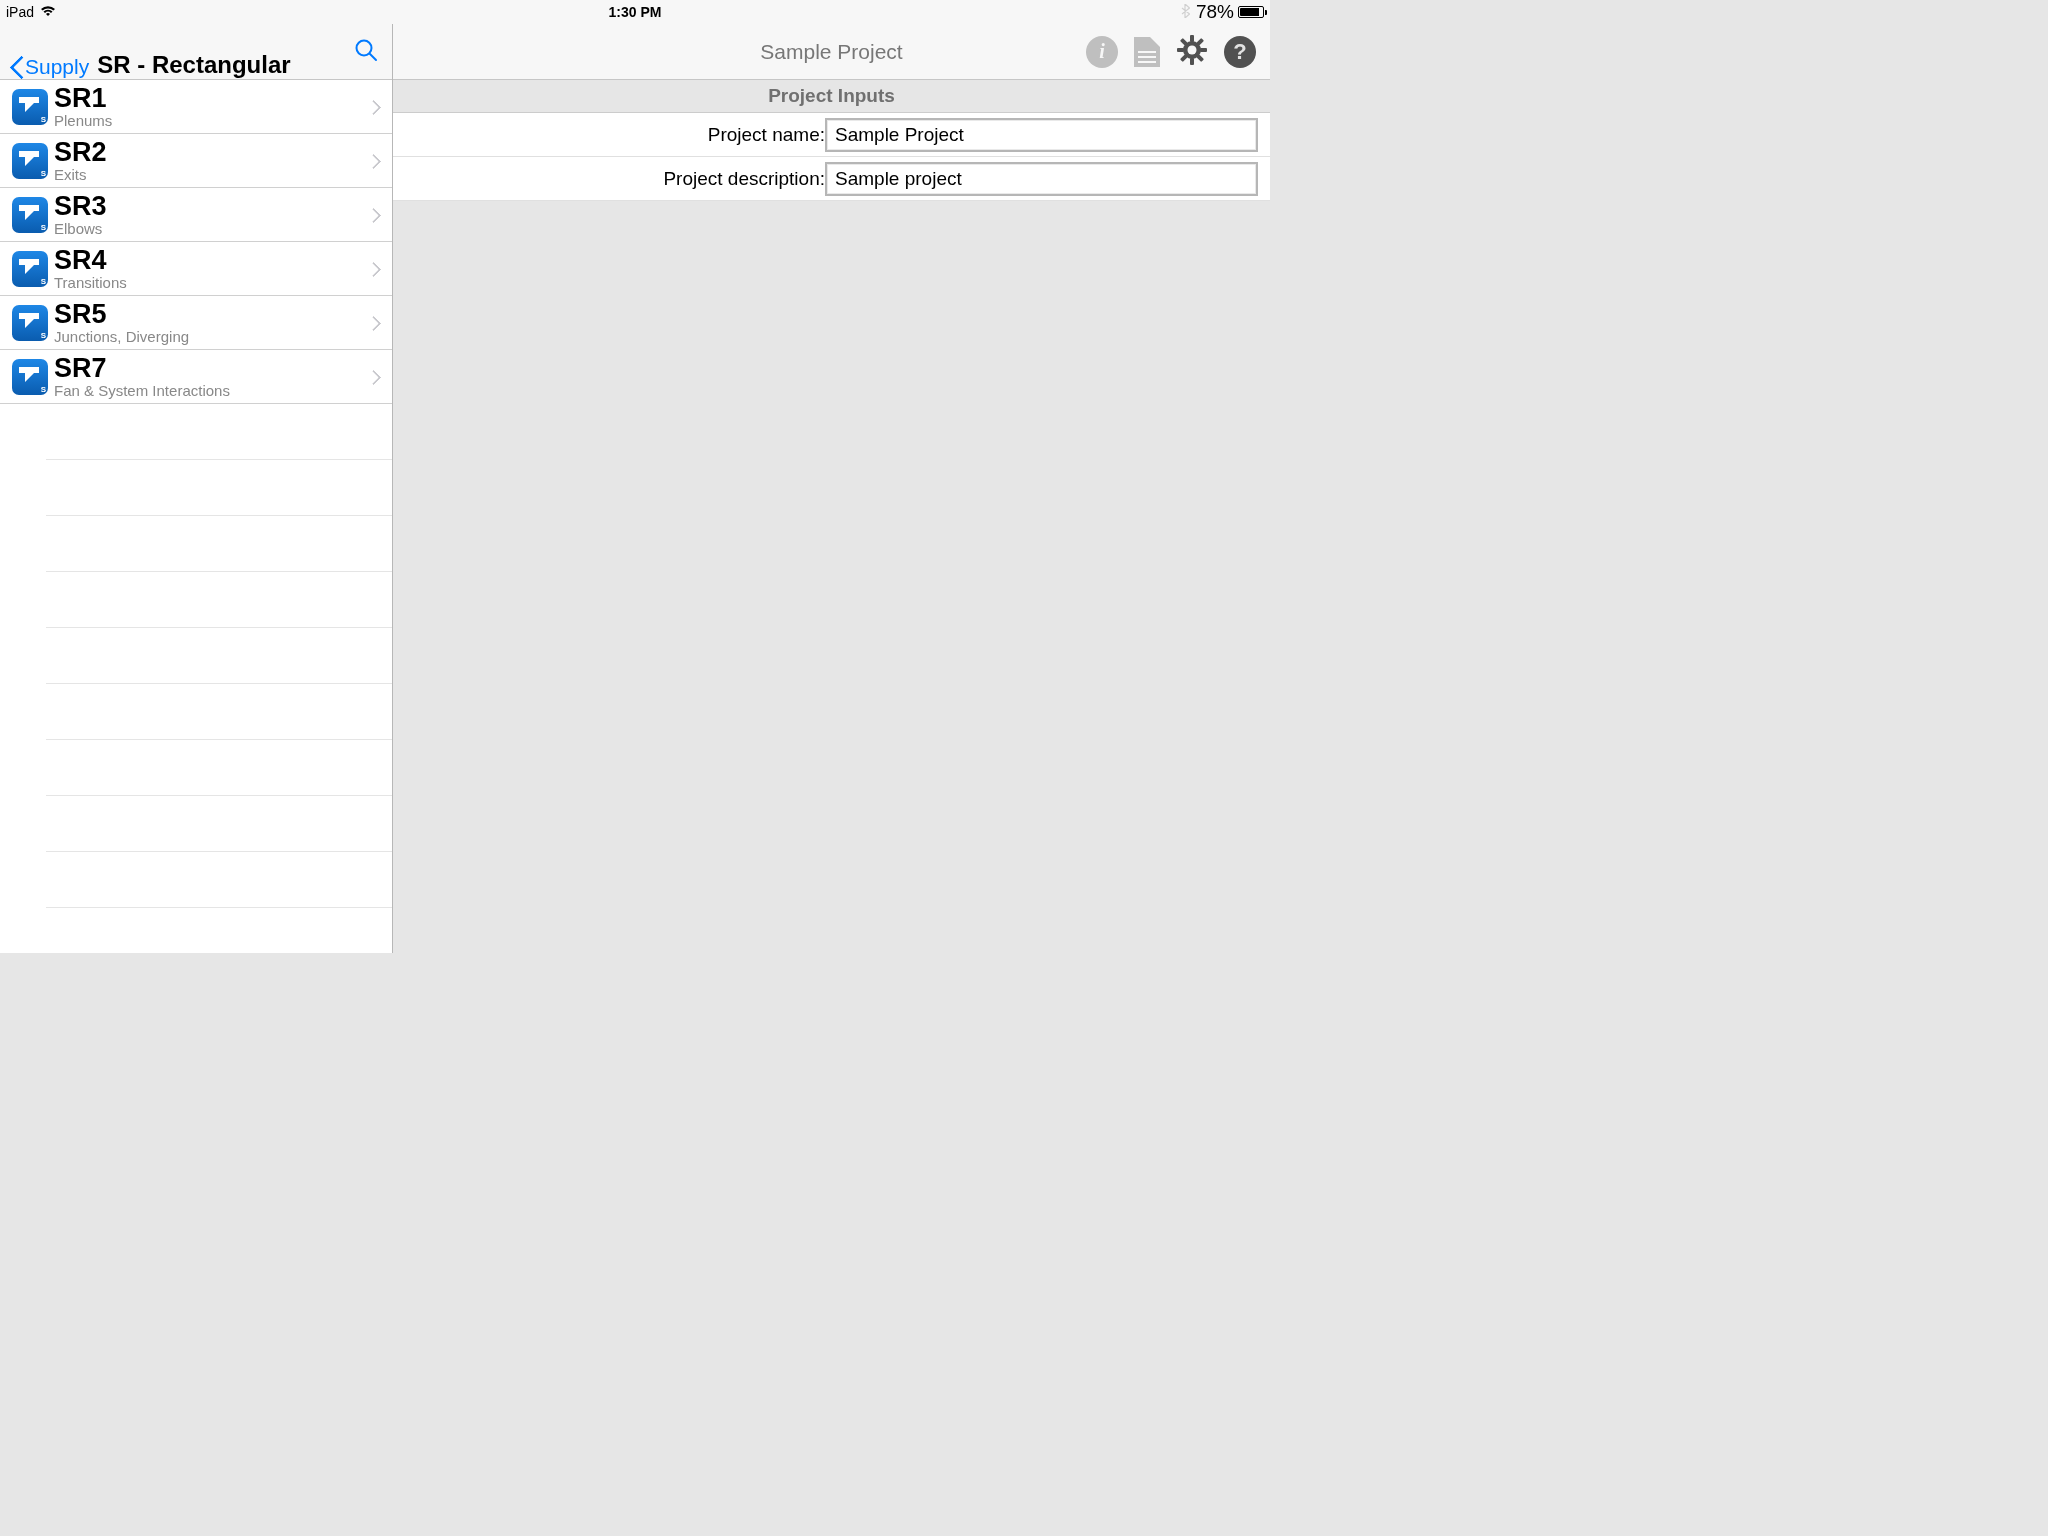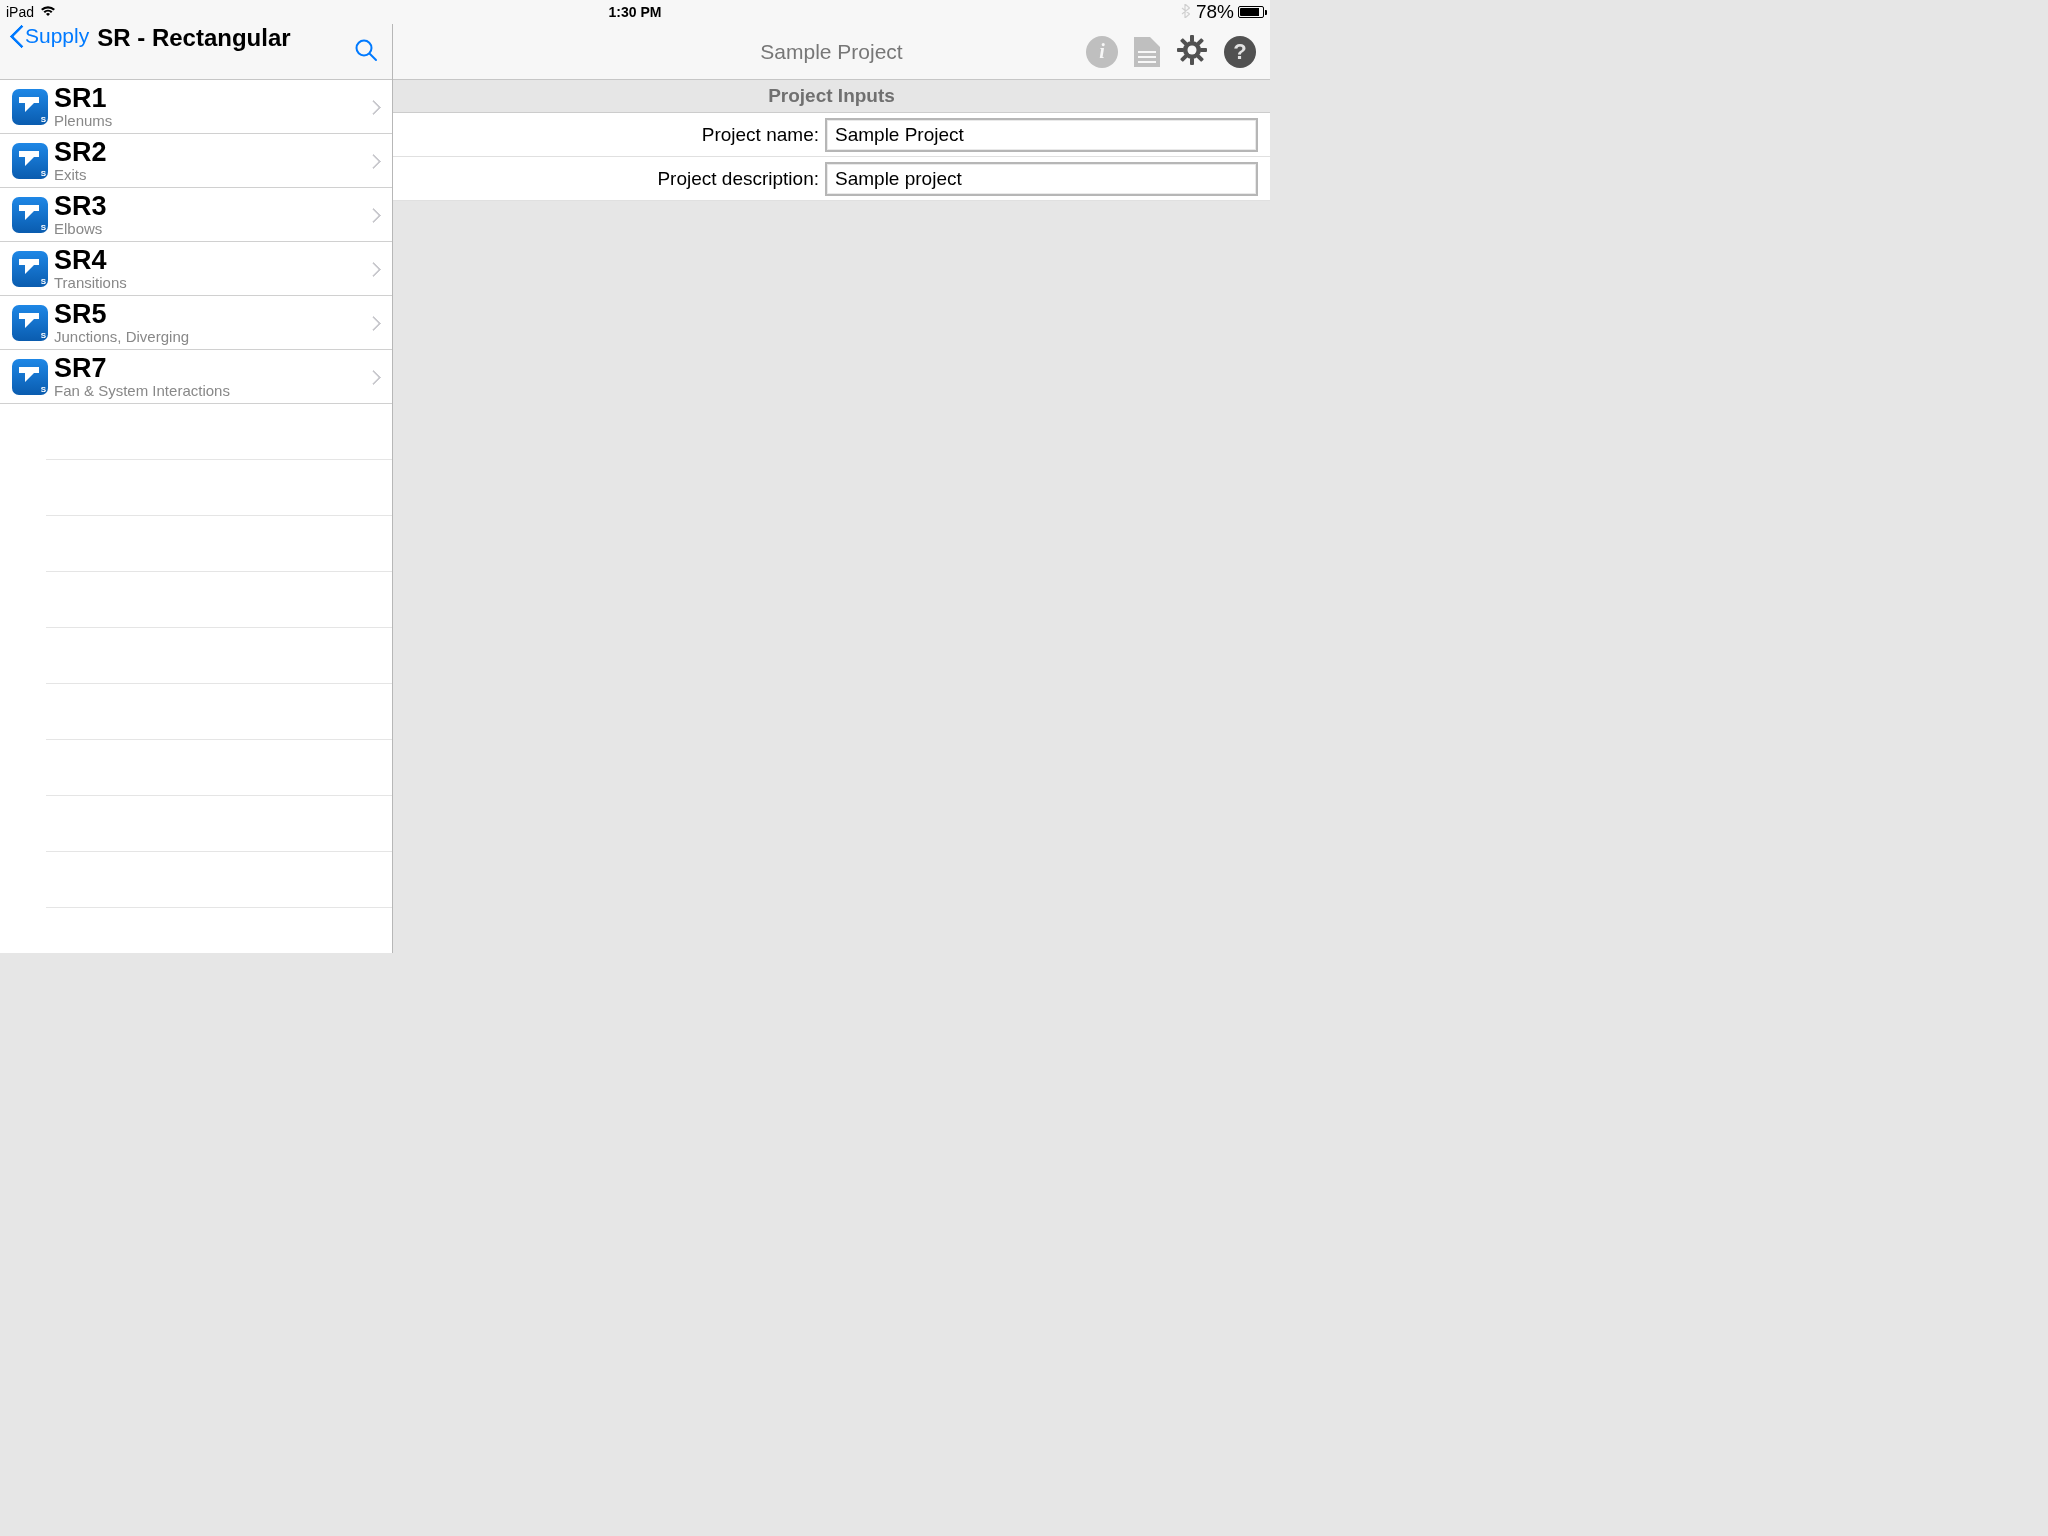--- a/index.html
+++ b/index.html
@@ -40,21 +40,21 @@
 
     .sidebar {
       width: 393px;
       background: #f7f7f7;
       border-right: 1px solid #b7b7b7;
       display: flex; flex-direction: column;
     }
     .sidebar-nav {
       height: 56px;
       border-bottom: 1px solid #c6c6c6;
-      display: flex; align-items: flex-start;
+      display: flex; align-items: flex-end;
       padding: 0 10px;
       position: relative;
     }
     .back-btn { display: flex; align-items: center; color: #007aff; font-size: 21px; cursor: pointer; }
     .chev-left {
       width: 13px; height: 22px; position: relative; display:inline-block; margin-right:2px;
     }
     .chev-left::before {
       content:""; position:absolute; width:14px; height:14px; border-left:3px solid #007aff; border-bottom:3px solid #007aff;
       transform: rotate(45deg); left:3px; top:3px; border-radius:1px;
@@ -110,21 +110,21 @@
     .section-head {
       height:33px; background:#e6e6e6; border-bottom:1px solid #ccc;
       display:flex; align-items:center; justify-content:center;
       font-size:19px; font-weight:700; color:#707070;
     }
     .form { background:#fff; }
     .form-row {
       display:flex; align-items:center; height:44px; padding:0 12px 0 16px;
       border-bottom:1px solid #e0e0e0;
     }
-    .flabel { flex:0 0 416px; text-align:right; font-size:19px; color:#000; padding-right:6px; }
+    .flabel { flex:0 0 416px; text-align:right; font-size:19px; color:#000; }
     .finput {
       flex:1; height:34px; border:2px solid #b6b6b6; background:#fff; font-size:19px; color:#000;
       padding:0 8px; outline:none; box-shadow: inset 0 0 0 1px #e9e9e9;
     }
   </style>
 </head>
 <body>
 
 <div class="status-bar">
   <div class="status-left">

